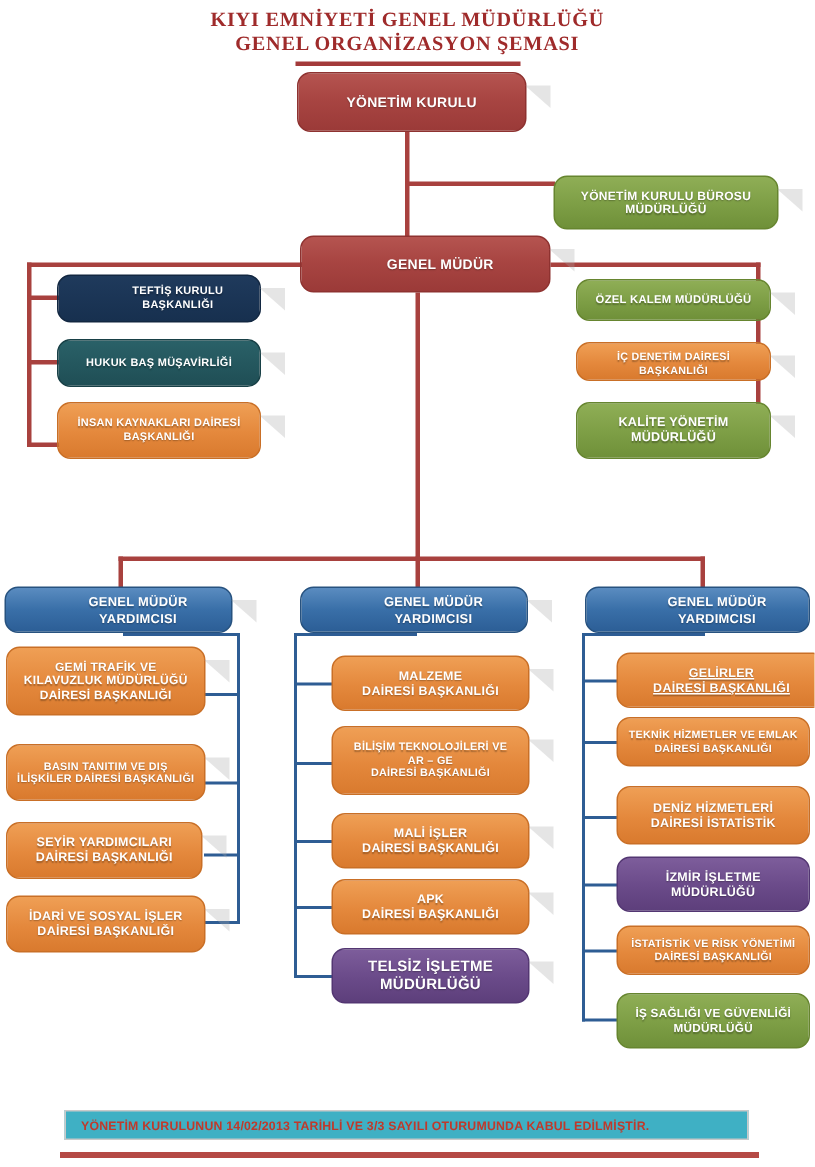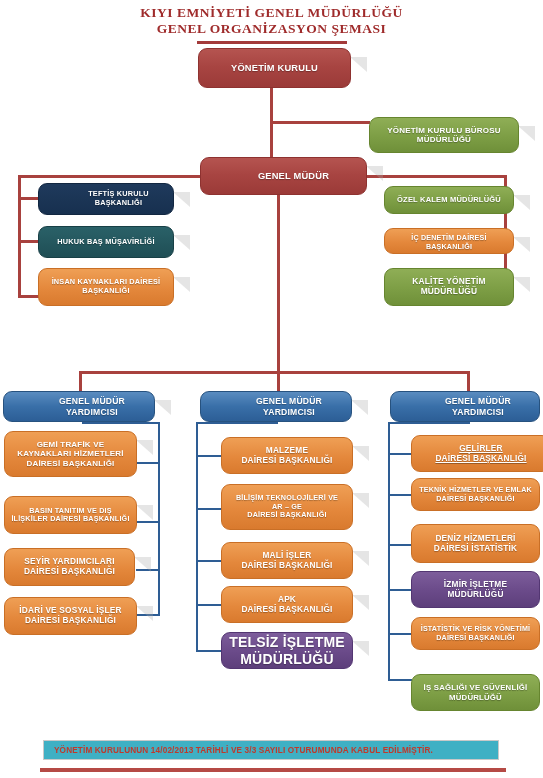--- a/index.html
+++ b/index.html
@@ -164,21 +164,21 @@
   </div>
   <div class="node c-blue" style="left:200px;top:391px;width:152px;height:31px;font-size:8.6px;">
     <span class="lbl">GENEL MÜDÜR YARDIMCISI</span>
   </div>
   <div class="node c-blue nowedge" style="left:390px;top:391px;width:150px;height:31px;font-size:8.6px;">
     <span class="lbl">GENEL MÜDÜR YARDIMCISI</span>
   </div>
 
   <div class="node c-orange" style="left:4px;top:431px;width:133px;height:46px;font-size:8px;">
     <span class="lbl">GEMİ TRAFİK VE
-KAYNAKLARI HİZMETLERİ
+KILAVUZLUK MÜDÜRLÜĞÜ
 DAİRESİ BAŞKANLIĞI</span>
   </div>
   <div class="node c-orange" style="left:4px;top:496px;width:133px;height:38px;font-size:7.2px;">
     <span class="lbl">BASIN TANITIM VE DIŞ
 İLİŞKİLER DAİRESİ BAŞKANLIĞI</span>
   </div>
   <div class="node c-orange" style="left:4px;top:548px;width:131px;height:38px;font-size:8.3px;">
     <span class="lbl">SEYİR YARDIMCILARI
 DAİRESİ BAŞKANLIĞI</span>
   </div>
@@ -197,21 +197,21 @@
 DAİRESİ BAŞKANLIĞI</span>
   </div>
   <div class="node c-orange" style="left:221px;top:542px;width:132px;height:37px;font-size:8.3px;">
     <span class="lbl">MALİ İŞLER
 DAİRESİ BAŞKANLIĞI</span>
   </div>
   <div class="node c-orange" style="left:221px;top:586px;width:132px;height:37px;font-size:8.3px;">
     <span class="lbl">APK
 DAİRESİ BAŞKANLIĞI</span>
   </div>
-  <div class="node c-purple" style="left:221px;top:632px;width:132px;height:37px;font-size:14px;justify-content:center;">
+  <div class="node c-purple" style="left:221px;top:632px;width:132px;height:37px;font-size:10px;justify-content:center;">
     <span class="lbl">TELSİZ İŞLETME
 MÜDÜRLÜĞÜ</span>
   </div>
 
   <div class="node c-orange nowedge" style="left:411px;top:435px;width:140px;height:37px;font-size:8.3px;text-decoration:underline;">
     <span class="lbl">GELİRLER
 DAİRESİ BAŞKANLIĞI</span>
   </div>
   <div class="node c-orange nowedge" style="left:411px;top:478px;width:129px;height:33px;font-size:7.1px;">
     <span class="lbl">TEKNİK HİZMETLER VE EMLAK
@@ -222,21 +222,21 @@
 DAİRESİ İSTATİSTİK</span>
   </div>
   <div class="node c-purple nowedge" style="left:411px;top:571px;width:129px;height:37px;font-size:8.3px;">
     <span class="lbl">İZMİR İŞLETME
 MÜDÜRLÜĞÜ</span>
   </div>
   <div class="node c-orange nowedge" style="left:411px;top:617px;width:129px;height:33px;font-size:7.1px;">
     <span class="lbl">İSTATİSTİK VE RİSK YÖNETİMİ
 DAİRESİ BAŞKANLIĞI</span>
   </div>
-  <div class="node c-green nowedge" style="left:411px;top:662px;width:129px;height:37px;font-size:7.8px;margin-top:12px;">
+  <div class="node c-green nowedge" style="left:411px;top:662px;width:129px;height:37px;font-size:7.8px;">
     <span class="lbl">İŞ SAĞLIĞI VE GÜVENLİĞİ
 MÜDÜRLÜĞÜ</span>
   </div>
 
   <div class="footer-box">
     <span>YÖNETİM KURULUNUN 14/02/2013 TARİHLİ VE 3/3 SAYILI OTURUMUNDA KABUL EDİLMİŞTİR.</span>
   </div>
   <div class="footer-rule"></div>
 
 </div>

